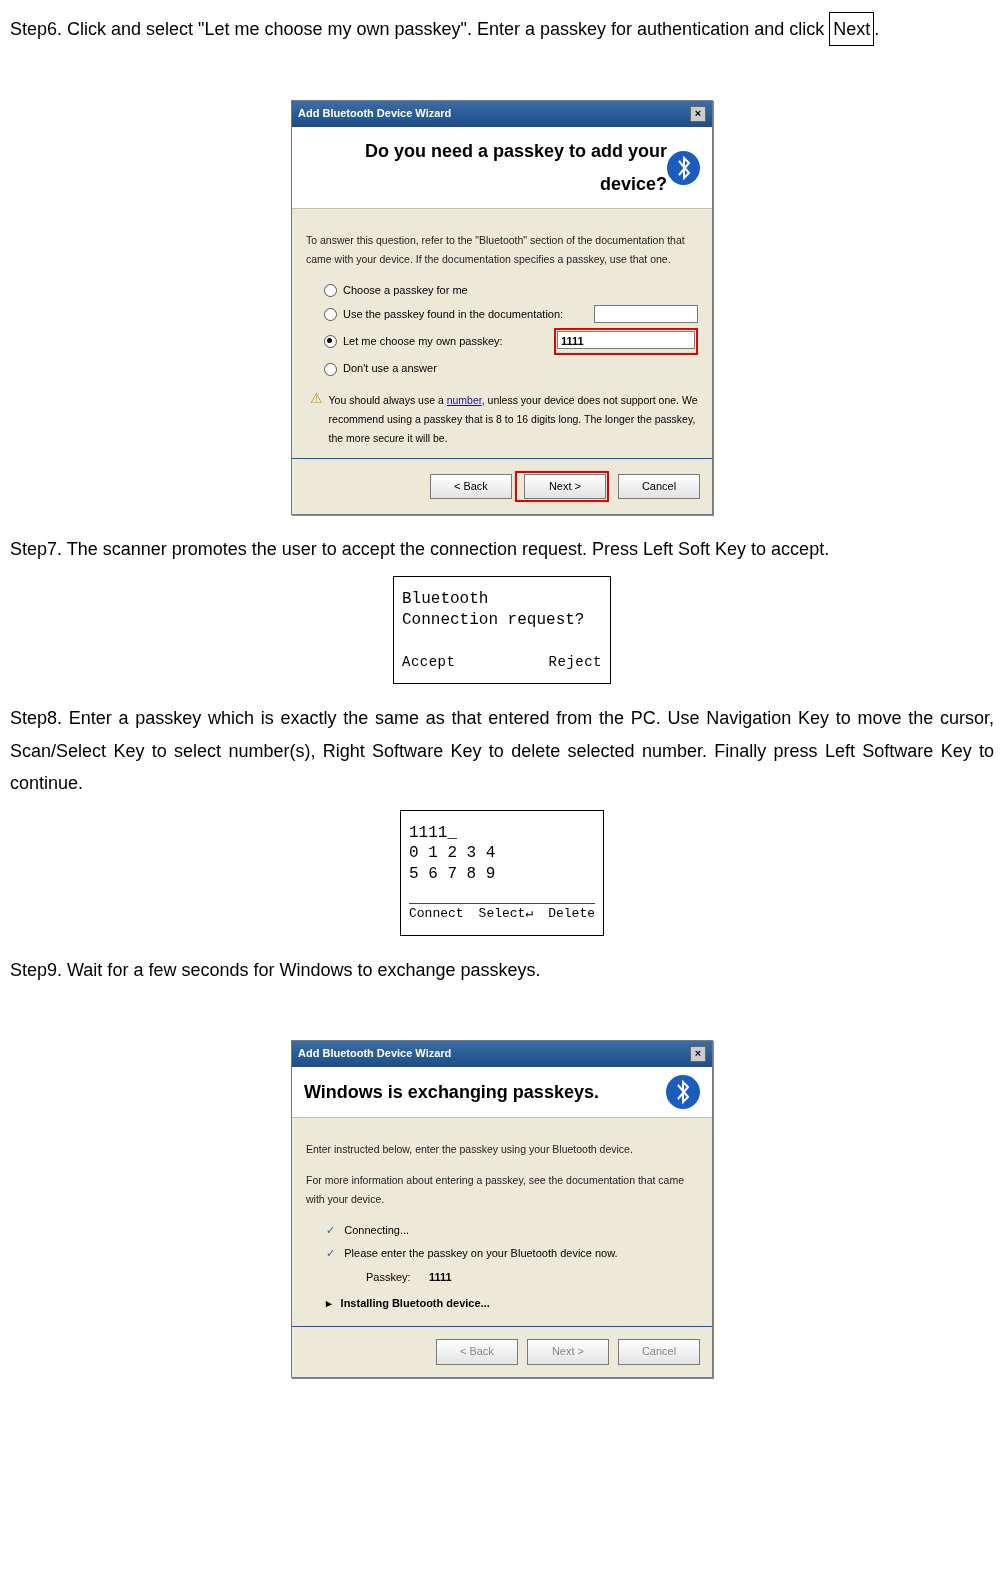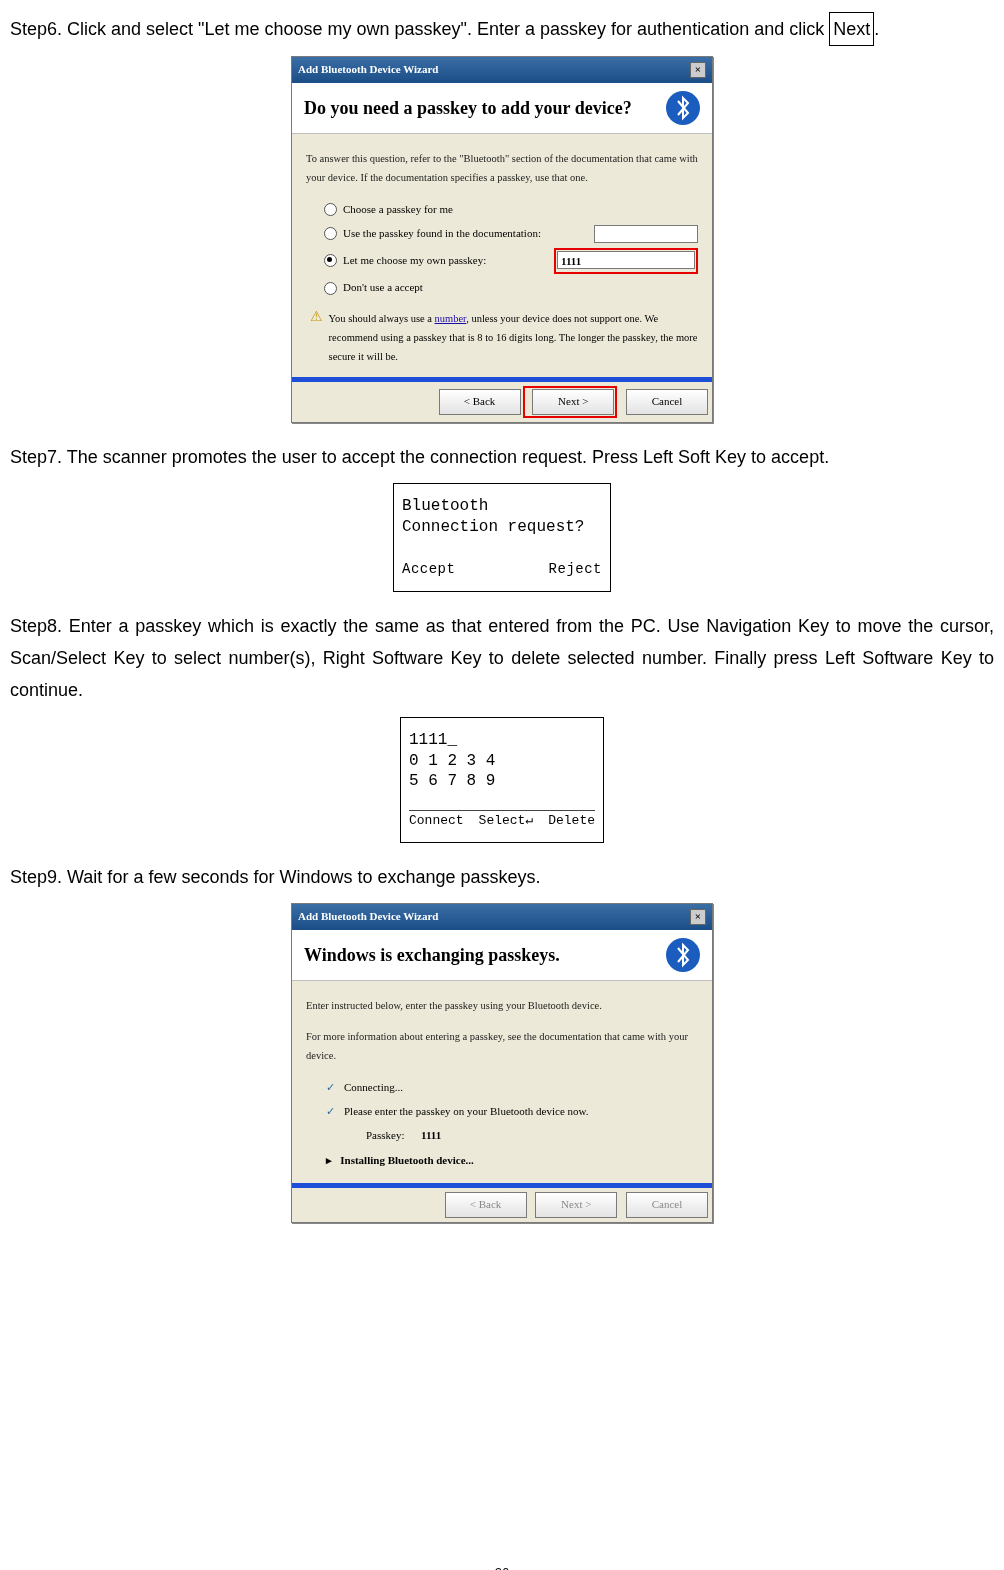--- a/index.html
+++ b/index.html
@@ -17,24 +17,25 @@
     padding: 0 3px;
     display: inline-block;
   }
   .fig-wrap { text-align: center; margin: 6px 0 18px 0; }
   .wizard {
     display: inline-block;
     border: 1px solid #7a7a7a;
     background: #ECE9D8;
     width: 420px;
     text-align: left;
-    font-family: Liberation Serif, serif;
+    font-family: Liberation Sans, sans-serif;
     font-size: 11px;
     color: #000;
     box-shadow: 1px 1px 0 #888;
+    margin-top: 44px;
   }
   .wiz-titlebar {
     background: linear-gradient(#3a6ea5,#1b4d86);
     color: #fff;
     font-weight: bold;
     font-size: 11px;
     padding: 3px 6px;
     display:flex;
     justify-content: space-between;
     align-items: center;
@@ -51,21 +52,21 @@
     justify-content: space-between;
     align-items:center;
     border-bottom:1px solid #c0c0c0;
   }
   .wiz-header-text { font-weight:bold; font-size:18px;text-align:right; }
   .bt-icon {
     width:34px; height:34px; border-radius:50%;
     background:#1a5dbf; position:relative;
   }
   .bt-icon svg { position:absolute; top:3px; left:7px; }
-  .wiz-body { padding:16px 14px 6px 14px; background:#ECE9D8; }
+  .wiz-body { padding:22px 14px 6px 14px; background:#ECE9D8; }
   .wiz-note { font-size:10.5px; color:#222; margin-bottom:12px; }
   .radio-row { display:flex; align-items:center; margin:4px 0 4px 18px; font-size:11px; gap:6px; }
   .radio {
     width:11px; height:11px; border:1px solid #555; border-radius:50%;
     background:#fff; position:relative; flex-shrink:0;
   }
   .radio.sel::after{
     content:''; position:absolute; width:5px; height:5px; background:#000;
     border-radius:50%; top:2px; left:2px;
   }
@@ -73,22 +74,22 @@
     border:1px solid #7a7a7a; background:#fff; height:16px; width:130px;
     font-size:11px; padding:0 3px; display:inline-block;
   }
   .inp.small{ width:96px; }
   .red-box { border:2px solid #e60000; padding:1px; }
   .info-row { display:flex; gap:6px; margin:12px 0 4px 4px; font-size:10.5px; }
   .info-icon { color:#c79300; font-size:14px; line-height:1; }
   .link { color:#1a0dab; text-decoration:underline; }
   .wiz-footer {
     background:#ECE9D8;
-    border-top:5px solid #1d4ed8;
-    padding:4px;
+    border-top:1px solid #1d4ed8;
+    padding:12px;
     text-align:right;
   }
   .xp-btn {
     display:inline-block;
     min-width:64px;
     padding:2px 8px;
     font-size:11px;
     border:1px solid #7a7a7a;
     background:linear-gradient(#fff,#e3e3e3);
     text-align:center;
@@ -152,21 +153,21 @@
       </div>
       <div class="radio-row">
         <span class="radio sel"></span>
         <span style="flex:1">Let me choose my own passkey:</span>
         <span class="red-box">
           <span class="inp" style="font-weight:bold;">1111</span>
         </span>
       </div>
       <div class="radio-row">
         <span class="radio"></span>
-        <span>Don't use a accept</span>
+        <span>Don't use a answer</span>
       </div>
 
       <div class="info-row">
         <span class="info-icon">⚠</span>
         <span>
           You should always use a <span class="link">number</span>, unless your device does not support one. We recommend using a passkey that is 8 to 16 digits long. The longer the passkey, the more secure it will be.
         </span>
       </div>
     </div>
     <div class="wiz-footer">

